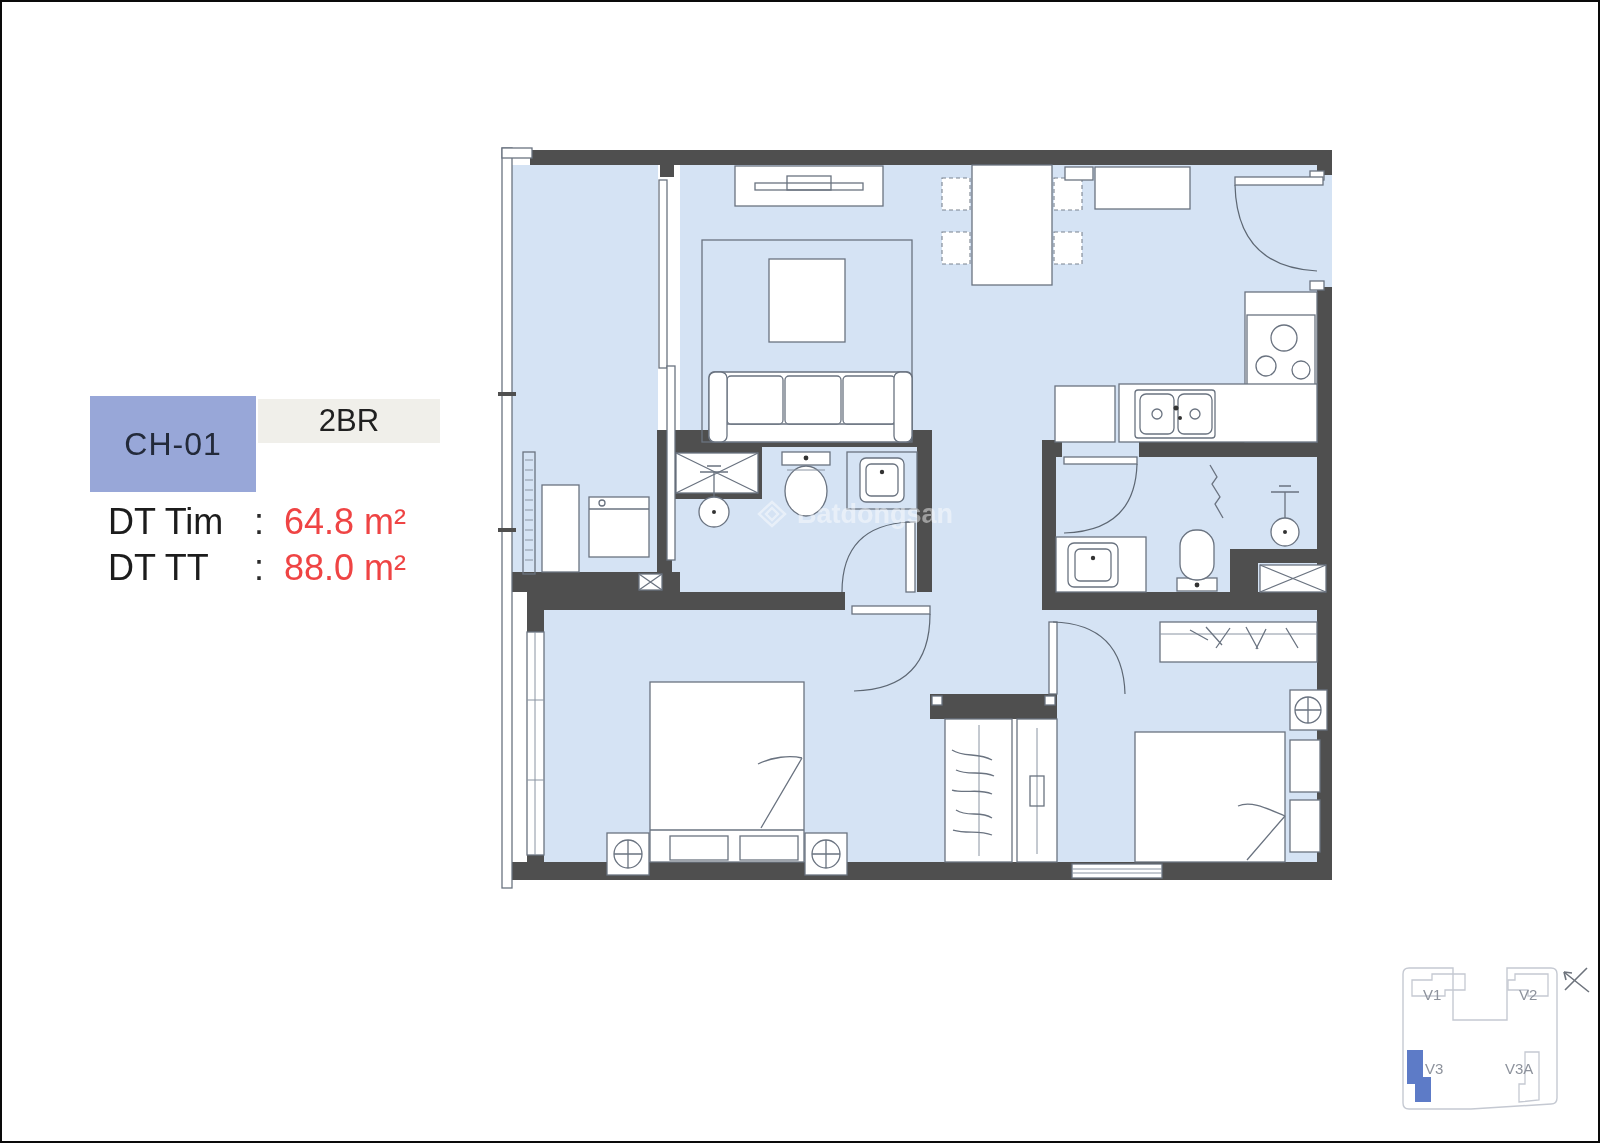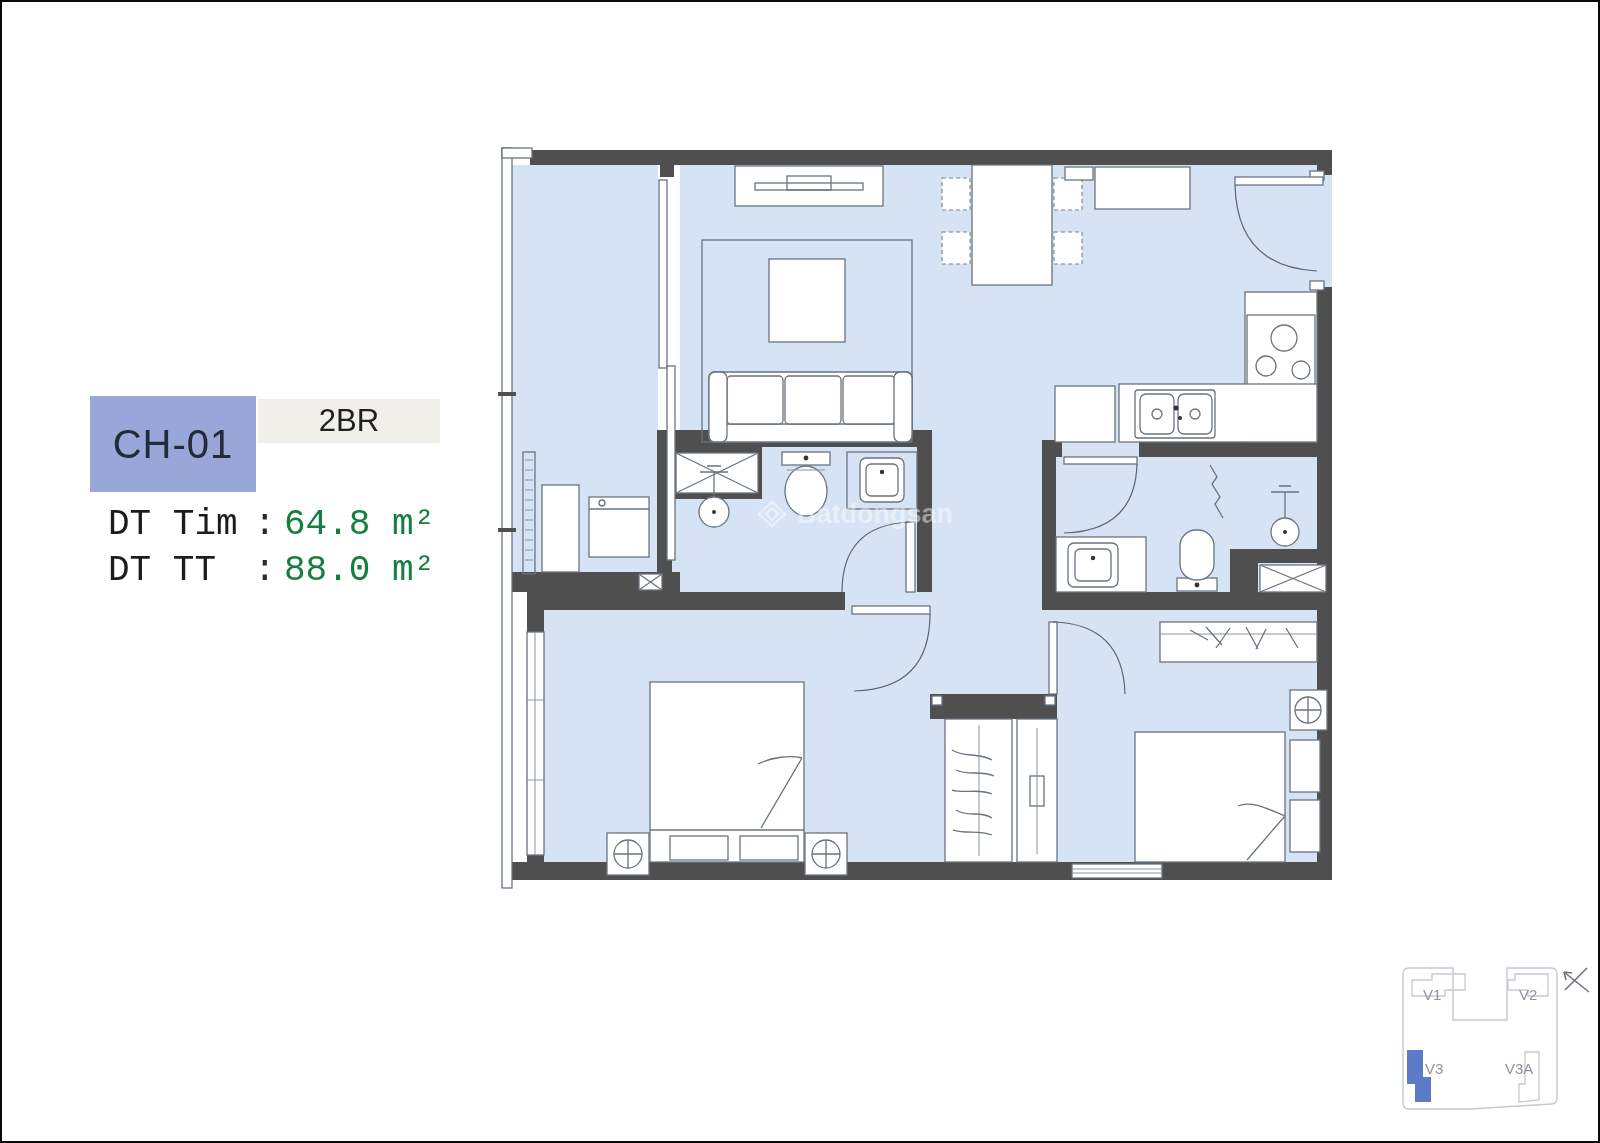--- a/index.html
+++ b/index.html
@@ -6,33 +6,33 @@
   .page{
     position:relative;width:1600px;height:1143px;box-sizing:border-box;
     background:#fff;border:2px solid #0a0a0a;overflow:hidden;
     font-family:"Liberation Sans", sans-serif;
   }
   
   .unit-code{
     position:absolute;left:88px;top:394px;width:166px;height:96px;
     background:var(--c-badge,#98a7d8);color:#232a3a;
     display:flex;align-items:center;justify-content:center;
-    font-size:40px;letter-spacing:1px;
+    font-size:32px;letter-spacing:1px;
   }
   .unit-tags{position:absolute;left:256px;top:397px;width:182px;}
   .tag{
     height:44px;margin-bottom:5px;background:var(--c-tag,#f0efea);
     color:#202020;display:flex;align-items:center;justify-content:center;
     font-size:31px;
   }
   .areas{position:absolute;left:106px;top:499px;font-size:36px;color:#1c1c1c;}
-  .area-row{display:flex;height:46px;align-items:center;font-family:Liberation Mono, monospace;}
+  .area-row{display:flex;height:46px;}
   .a-label{width:146px;}
   .a-colon{width:30px;color:#2a2a2a;}
-  .a-value{color:#15803d;}
+  .a-value{color:#ef4444;}
   
   .plan{position:absolute;left:488px;top:138px;}
   .keyplan{position:absolute;left:1360px;top:925px;}
   .floor{fill:var(--c-floor,#d5e3f4);}
   .wall{fill:var(--c-wall,#4f4f4f);}
   .furn{fill:#ffffff;stroke:#6a7380;stroke-width:1.3;}
   .line{fill:none;stroke:#6a7380;stroke-width:1.3;}
   .thin{fill:none;stroke:#8a94a2;stroke-width:1;}
   .dash{fill:#ffffff;stroke:#7b8490;stroke-width:1.1;stroke-dasharray:4 3;}
   .arc{fill:none;stroke:#5d6773;stroke-width:1.2;}

